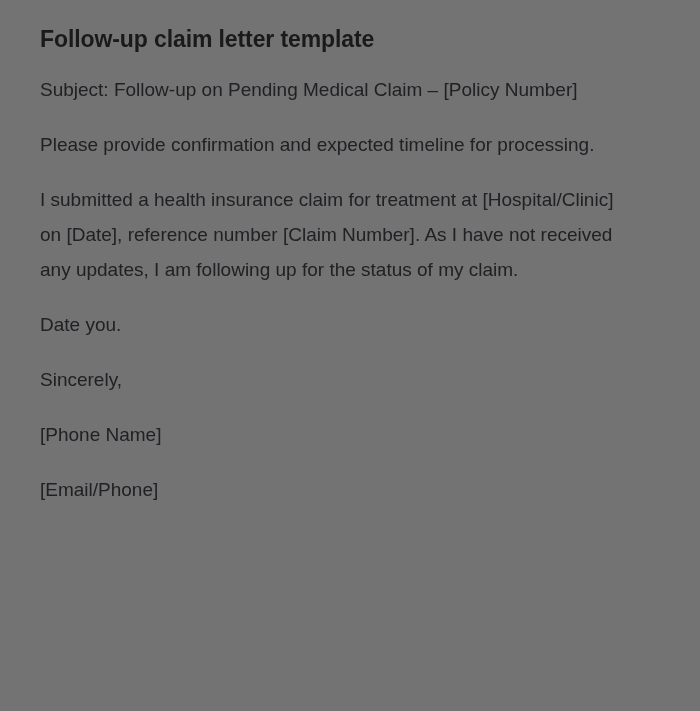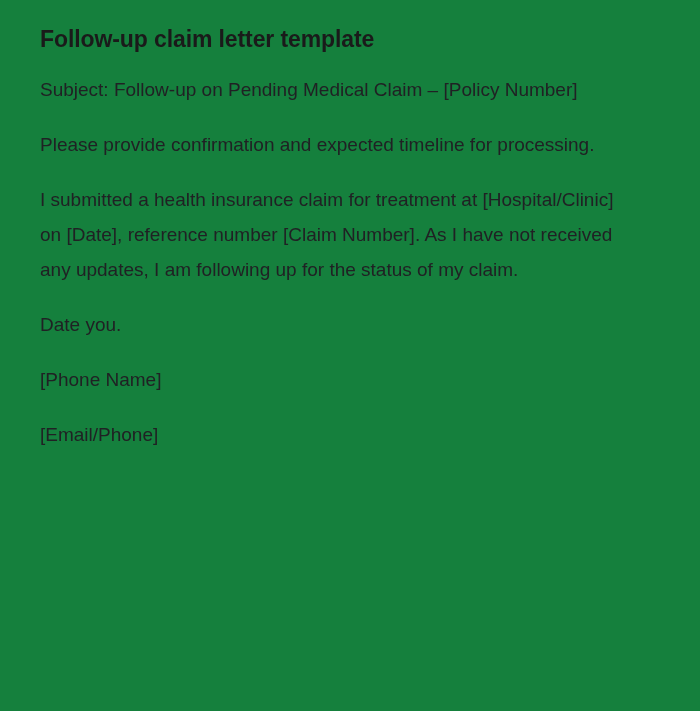--- a/index.html
+++ b/index.html
@@ -12,21 +12,21 @@
     height: 711px;
     font-family: "Liberation Sans", sans-serif;
     color: #202124;
     -webkit-font-smoothing: antialiased;
     overflow: hidden;
   }
   .page {
     box-sizing: border-box;
     width: 700px;
     height: 711px;
-    background: #15803d;
+    background: #737373;
     padding: 24px 75px 0 40px;
   }
   .doc-title {
     font-size: 23px;
     font-weight: bold;
     line-height: 30px;
     letter-spacing: -0.1px;
     color: #1a1a1a;
     margin: 0 0 18px 0;
   }
@@ -57,19 +57,20 @@
 
     <p class="para">Subject: Follow-up on Pending Medical Claim – [Policy Number]</p>
 
 
     <p class="para">Please provide confirmation and expected timeline for processing.</p>
 
     <p class="para">I submitted a health insurance claim for treatment at [Hospital/Clinic] on [Date], reference number [Claim Number]. As I have not received any updates, I am following up for the status of my claim.</p>
 
     <p class="para">Date you.</p>
 
+    <p class="para">Sincerely,</p>
 
     <p class="para">[Phone Name]</p>
 
     <p class="para">[Email/Phone]</p>
 
   </div>
 </div>
 
 </body></html>

